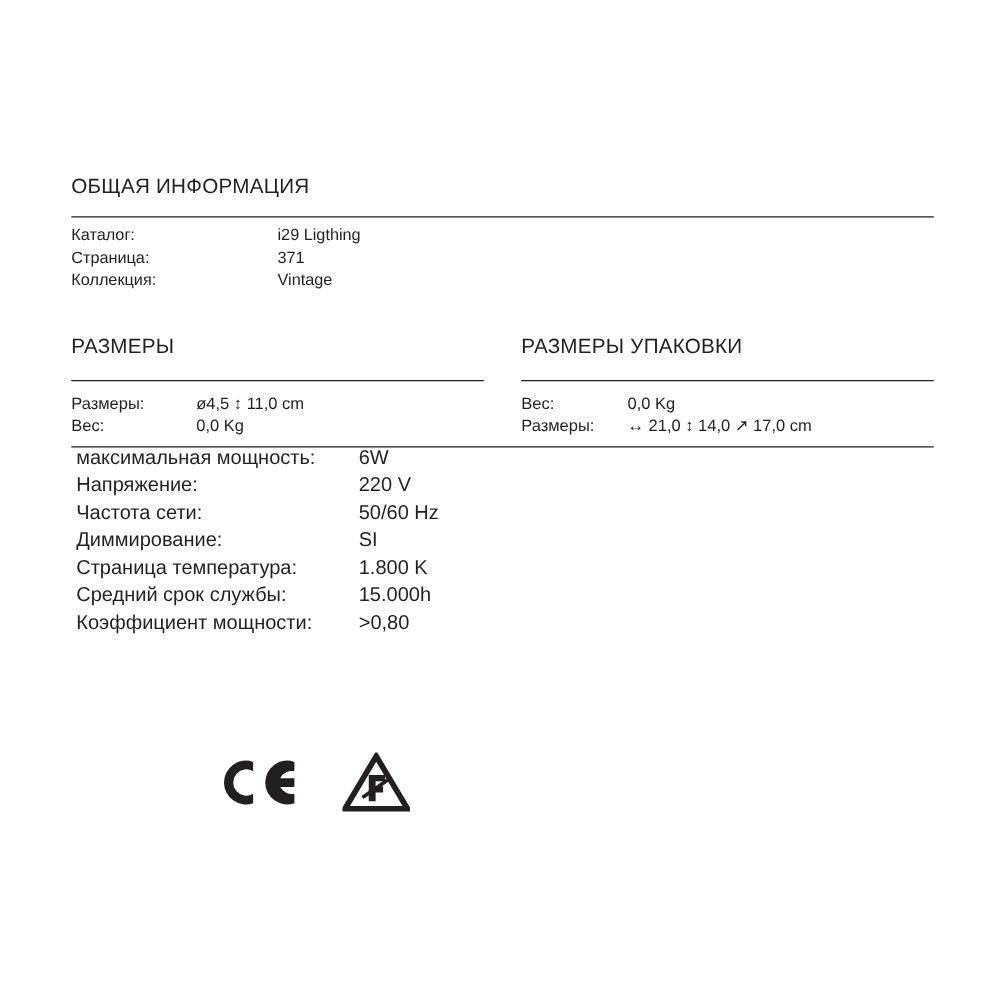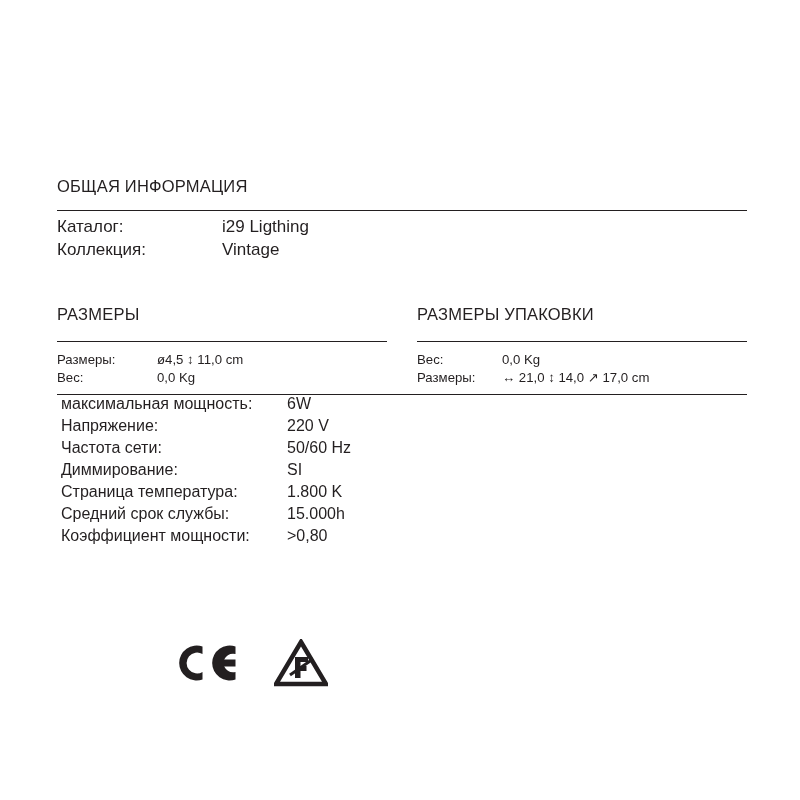--- a/index.html
+++ b/index.html
@@ -14,21 +14,20 @@
     color: #231f20;
     position: relative;
     overflow: hidden;
   }
   .sheet {
     position: absolute;
     left: 0;
     top: 0;
     width: 800px;
     height: 584px;
-    margin-top: 37px;
   }
 
   
   .section-title {
     font-size: 16.5px;
     letter-spacing: 0.2px;
     color: #231f20;
     font-weight: 400;
   }
 
@@ -42,21 +41,21 @@
   #general-info {
     position: absolute;
     left: 57px;
     top: 140px;
     width: 690px;
   }
   #general-info .section-title { margin: 0 0 14px 0; }
 
   .kv-table {
     border-collapse: collapse;
-    font-size: 17px;
+    font-size: 13px;
   }
   .kv-table td {
     padding: 0 0 3px 0;
     vertical-align: top;
     white-space: nowrap;
   }
   .kv-table td.k {
     padding-right: 10px;
   }
   .kv-gen td.k { width: 155px; }
@@ -117,20 +116,24 @@
     <table class="kv-table kv-gen">
       <tbody>
         <tr style="height:6px;">
             <td colspan="2" style="padding:0;height:6px;"></td>
           </tr>
         <tr>
           <td class="k">Каталог:</td>
           <td class="v">i29 Ligthing</td>
         </tr>
         <tr>
+          <td class="k">Страница:</td>
+          <td class="v">371</td>
+        </tr>
+        <tr>
           <td class="k">Коллекция:</td>
           <td class="v">Vintage</td>
         </tr>
       </tbody>
     </table>
   </div>
 
   <div id="dims-row">
 
     <div class="dims-col" id="dimensions-col">

